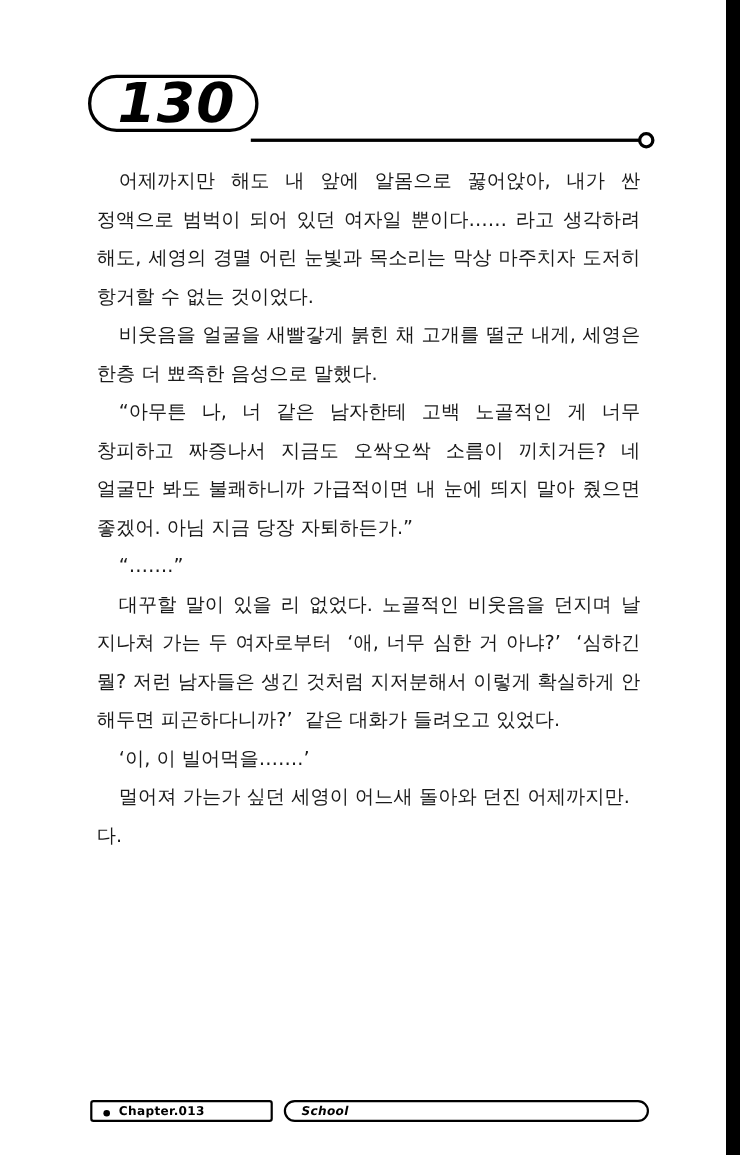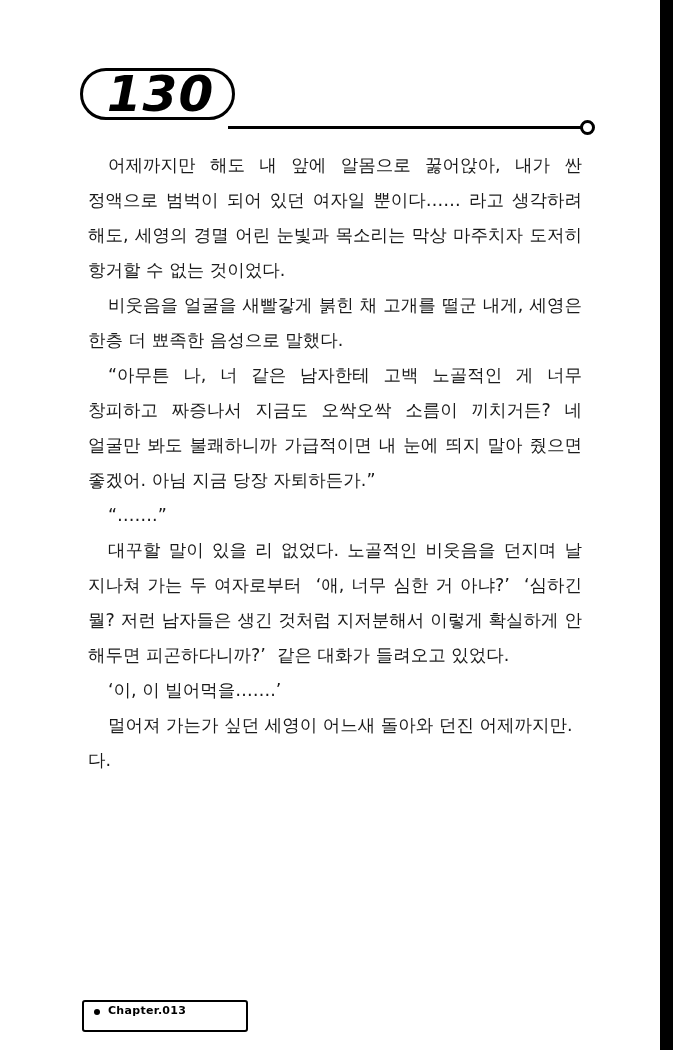--- a/index.html
+++ b/index.html
@@ -119,21 +119,21 @@
     left: 0;
     bottom: 28px;
     width: 660px;
     height: 22px;
   }
   .footer-chapter {
     position: absolute;
     left: 82px;
     top: 0;
     width: 166px;
-    height: 32px;
+    height: 20px;
     border: 2px solid #000000;
     border-radius: 3px;
     box-sizing: border-box;
     background: #ffffff;
   }
   .footer-chapter-dot {
     position: absolute;
     left: 10px;
     top: 7px;
     width: 6px;
@@ -198,17 +198,20 @@
     <p class="para indent">‘이, 이 빌어먹을…….’</p>
     <p class="para indent">멀어져 가는가 싶던 세영이 어느새 돌아와 던진 어제까지만.</p>
     <p class="para">다.</p>
   </div>
 
   <div class="footer">
     <div class="footer-chapter">
       <span class="footer-chapter-dot"></span>
       <span class="footer-chapter-label">Chapter.013</span>
     </div>
+    <div class="footer-section">
+      <span class="footer-section-label">School</span>
+    </div>
   </div>
 
 </div>
 
 <div class="edge-bar"></div>
 
 </body></html>

